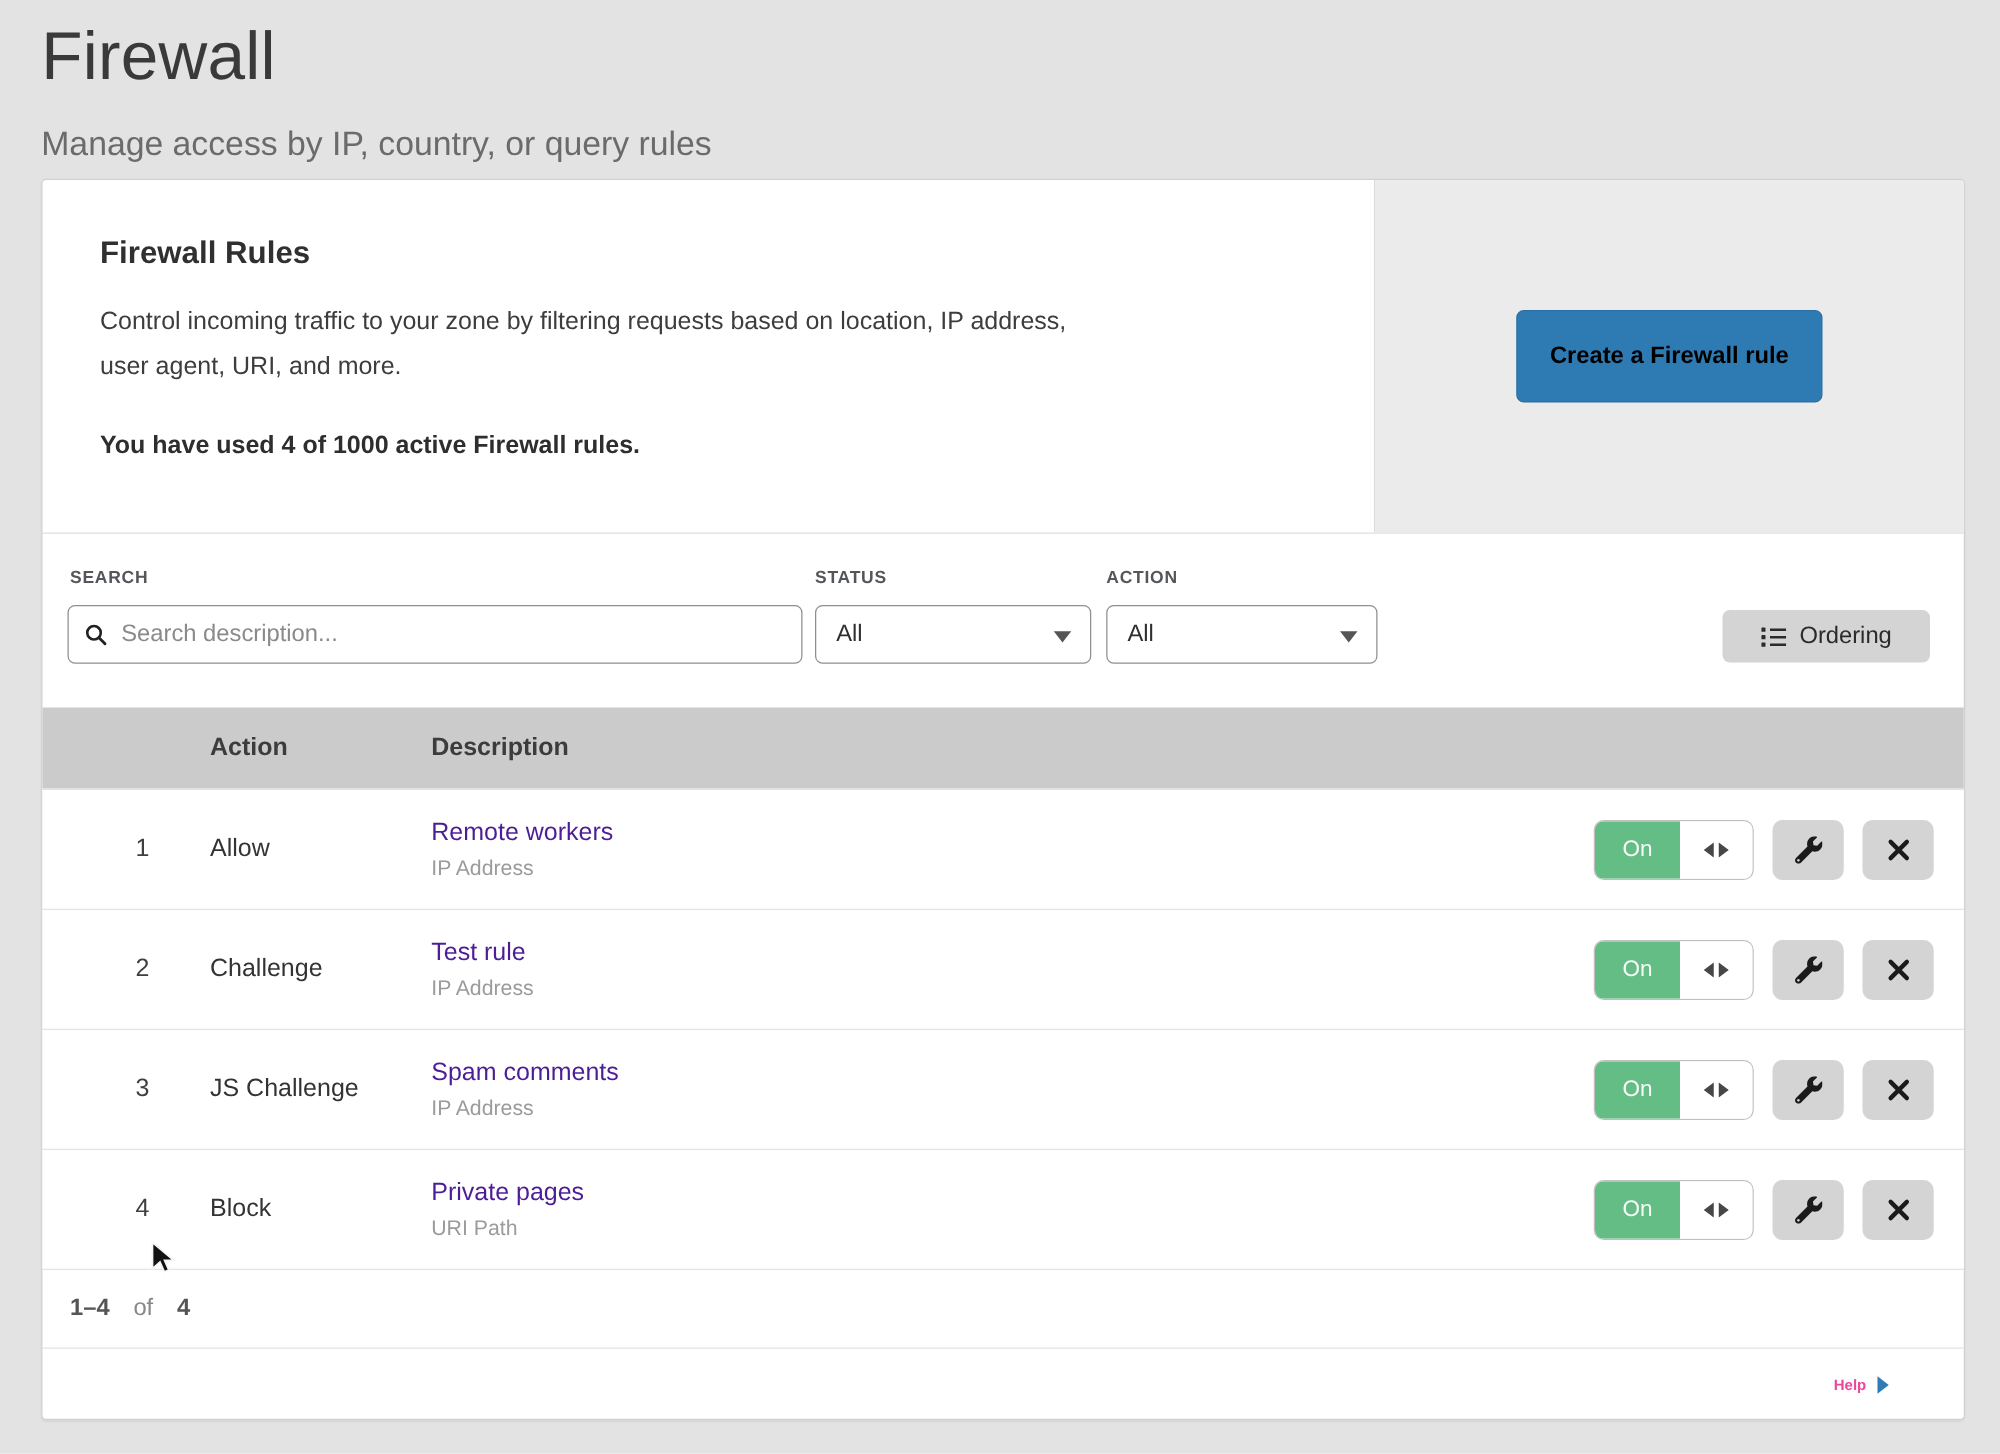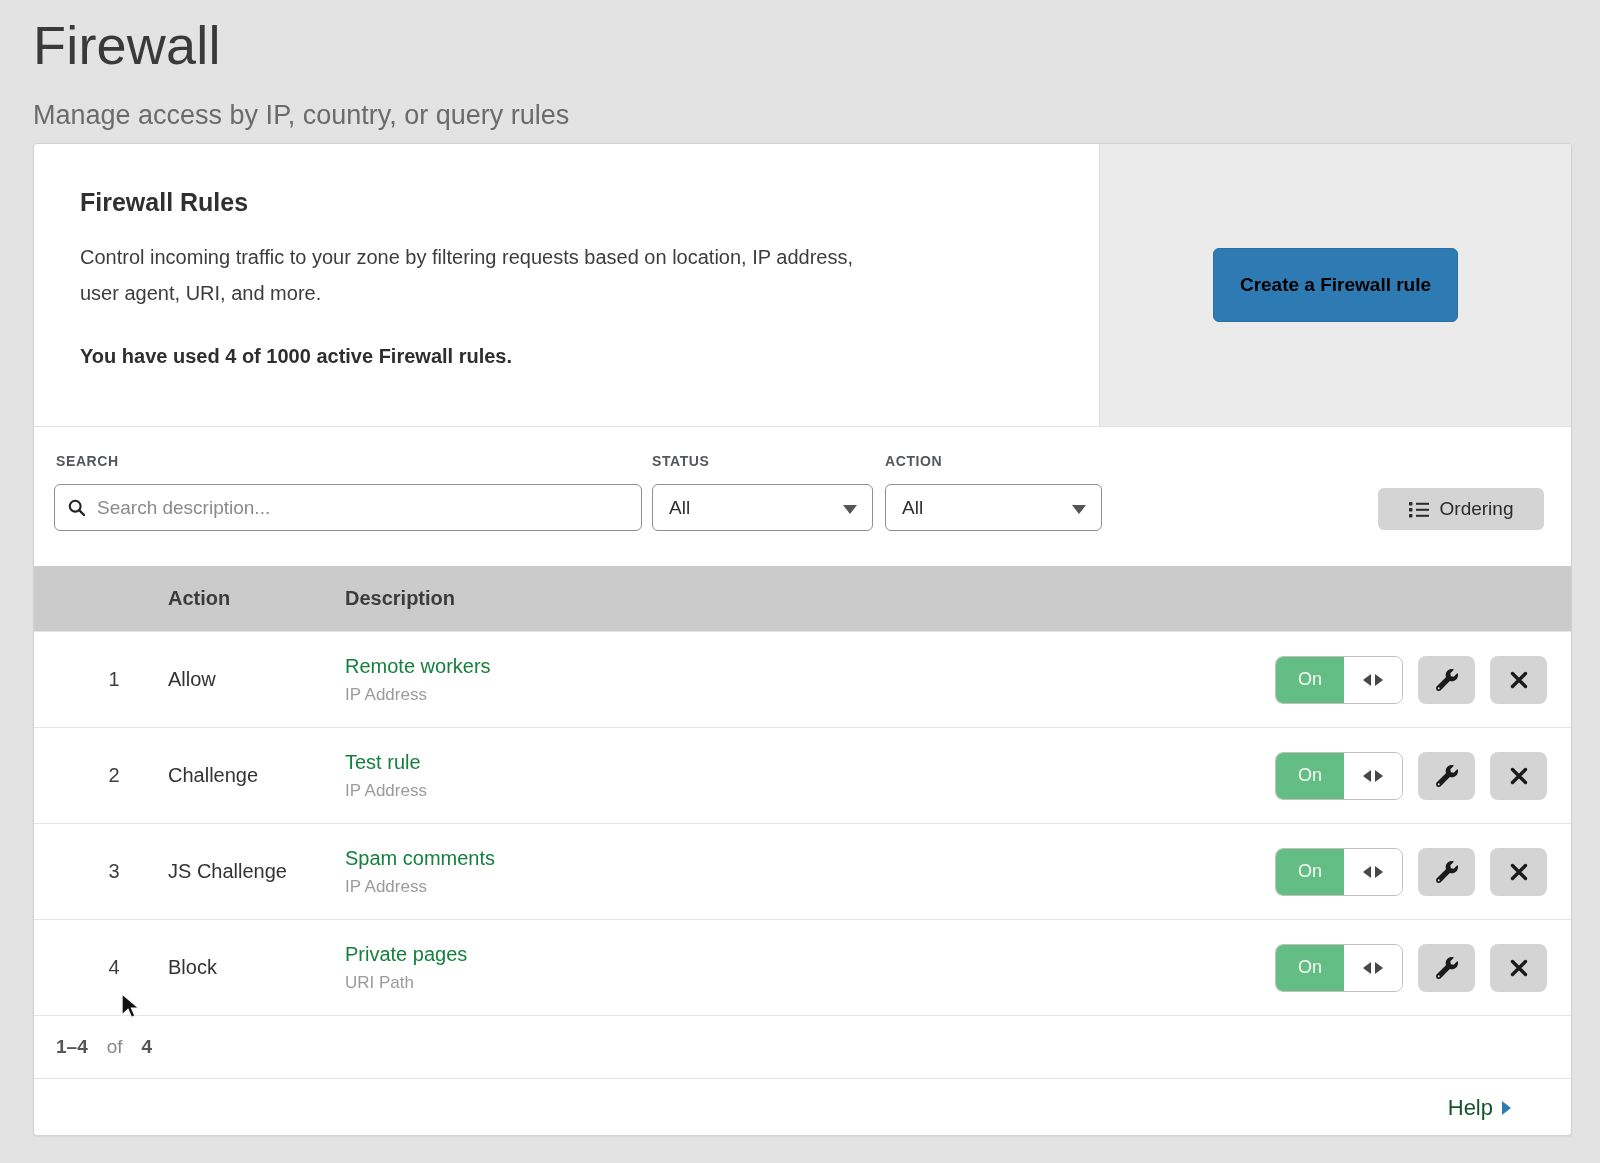--- a/index.html
+++ b/index.html
@@ -89,21 +89,21 @@
   .col-action { width:177px; }
   .col-desc { flex:1; }
   .trow {
     height:96px; display:flex; align-items:center; background:#fff;
     border-top:1px solid #e4e4e4; font-size:20px;
   }
   .trow:first-child { border-top:none; }
   .cell-idx { width:134px; text-align:center; padding-left:26px; color:#3f3f3f; }
   .cell-action { width:177px; color:#333; }
   .cell-desc { flex:1; }
-  .desc-title { font-size:20px; color:#15803d; }
+  .desc-title { font-size:20px; color:#4c1d95; }
   .desc-sub { font-size:17px; color:#9b9b9b; margin-top:7px; }
   .cell-controls { display:flex; align-items:center; gap:15px; margin-right:24px; }
 
   .toggle {
     width:128px; height:48px; border:1px solid #bfbfbf; border-radius:8px;
     display:flex; overflow:hidden; cursor:pointer; background:#fff;
   }
   .toggle-on {
     width:68px; background:#65bd86; color:#f4fbf6; font-size:18px;
     display:flex; align-items:center; justify-content:center;
@@ -127,21 +127,21 @@
     height:63px; border-top:1px solid #e4e4e4; display:flex; align-items:center;
     padding-left:22px; font-size:19px; gap:19px;
   }
   .pager .strong { font-weight:700; color:#555; }
   .pager .dim { color:#888; }
   .card-footer {
     height:59px; border-top:1px solid #e4e4e4; display:flex; align-items:center;
     justify-content:flex-end; padding-right:60px;
   }
   .help-link {
-    font-size:22px; color:#14532d; font-weight:400; cursor:pointer;
+    font-size:12px; color:#ec4899; font-weight:700; cursor:pointer;
     display:flex; align-items:center; gap:9px; text-decoration:none;
   }
   .help-arrow { width:0; height:0; border-top:7px solid transparent;
     border-bottom:7px solid transparent; border-left:9px solid #2d7cb5; }
 
   .cursor { position:absolute; left:120px; top:993px; pointer-events:none; }
 </style>
 </head>
 <body>
 

